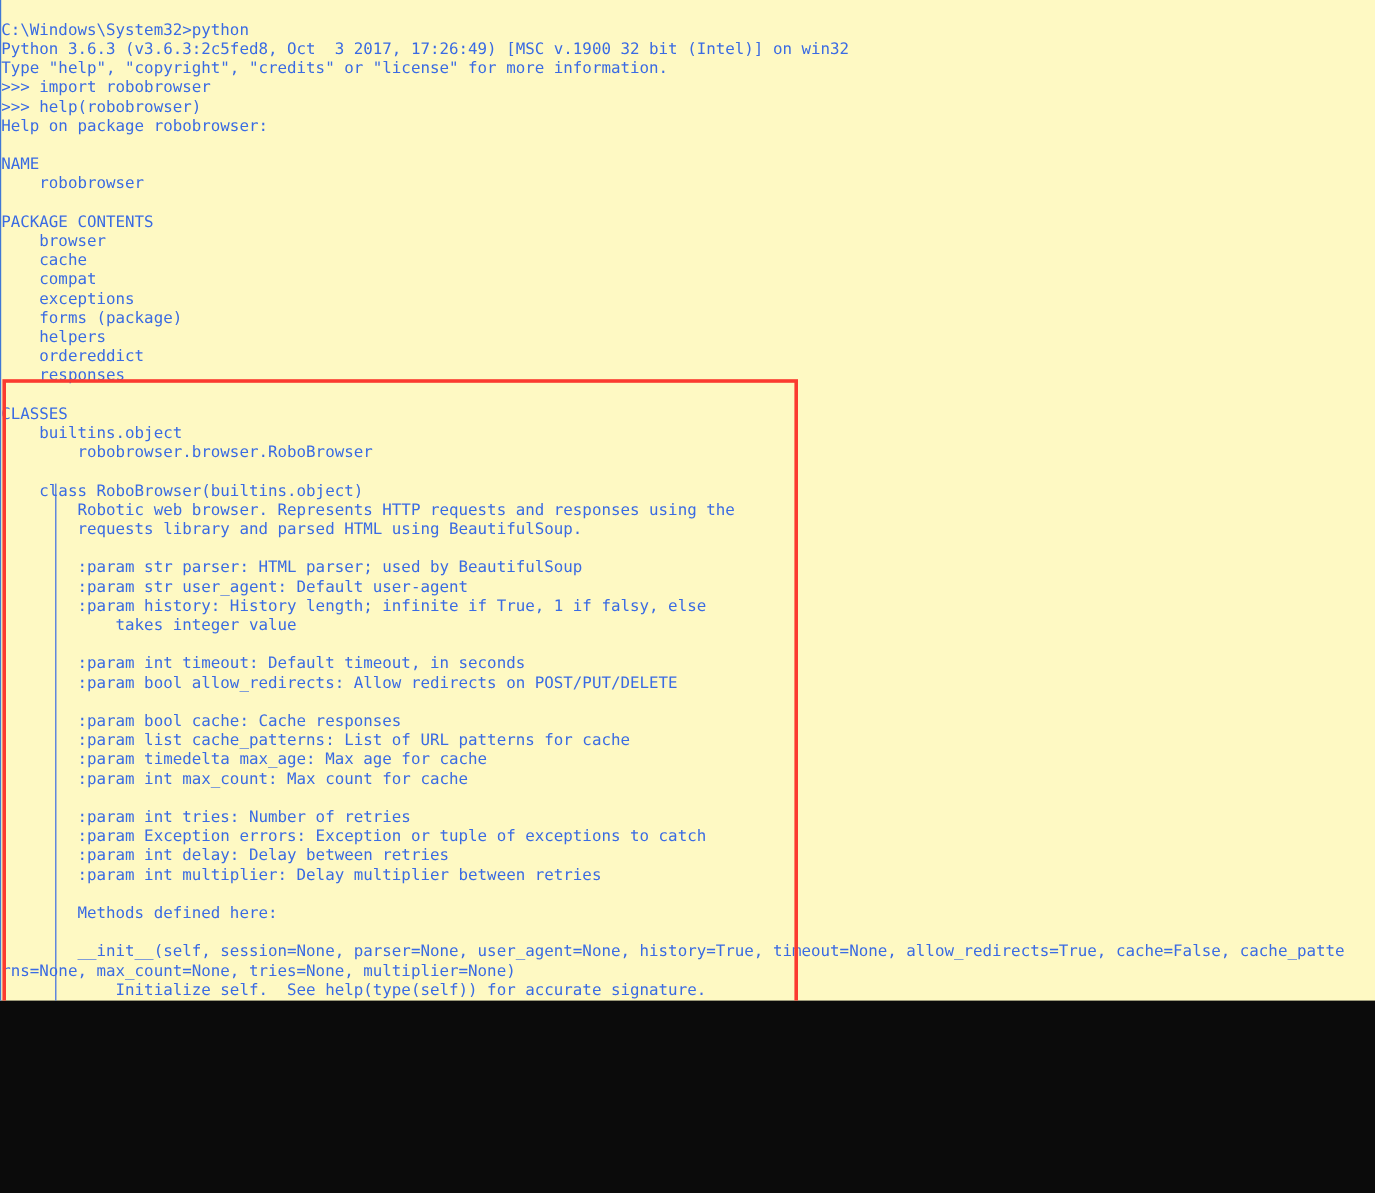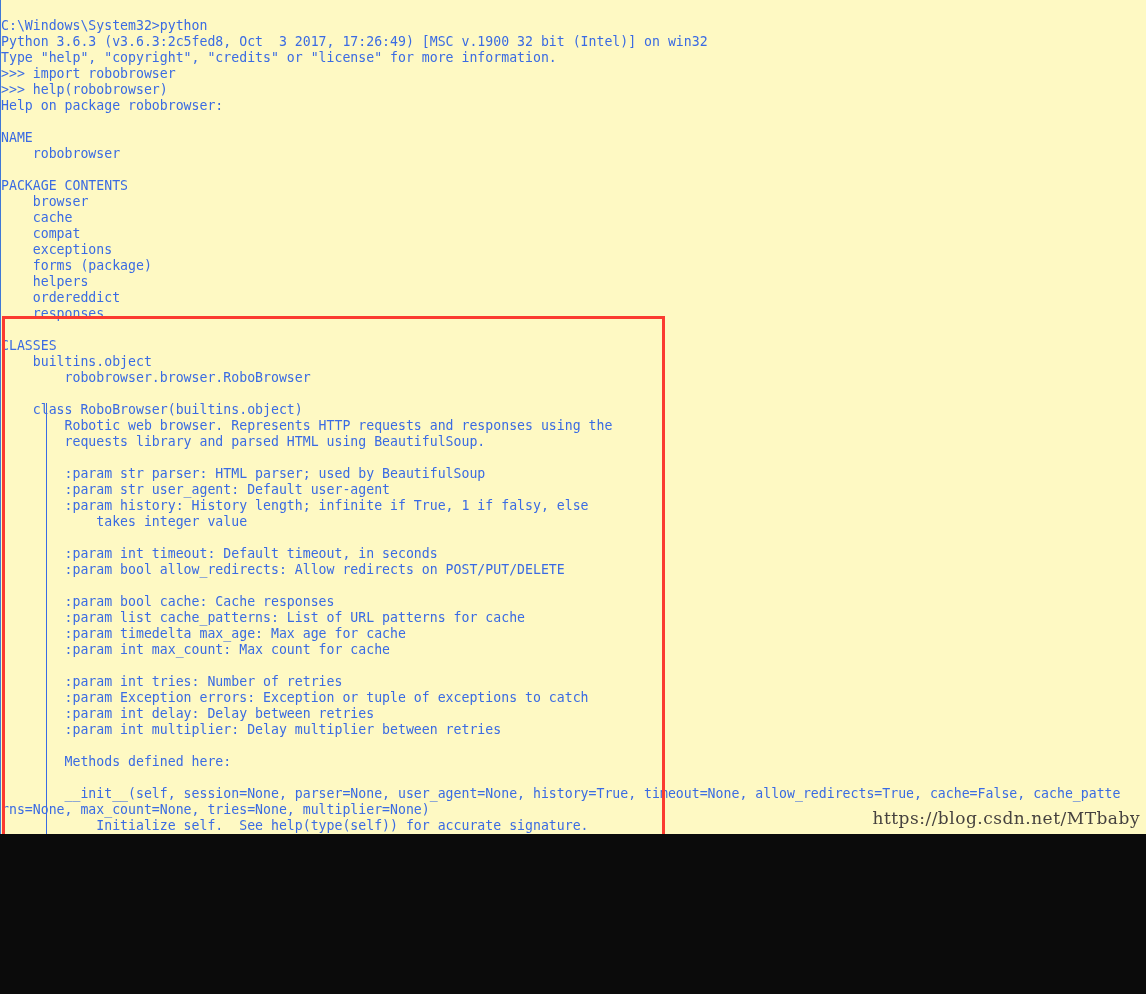--- a/index.html
+++ b/index.html
@@ -144,15 +144,14 @@
 
             :param int n: Number of pages to go back
 
         follow_link(self, link, **kwargs)
             Click a link.</pre>
 
   <div class="indent-guide"></div>
 
   <div class="red-box"></div>
 
-  <div class="watermark">https://blog.csdn.net/MTbaby</div>
 
 </div>
 
 </body></html>

